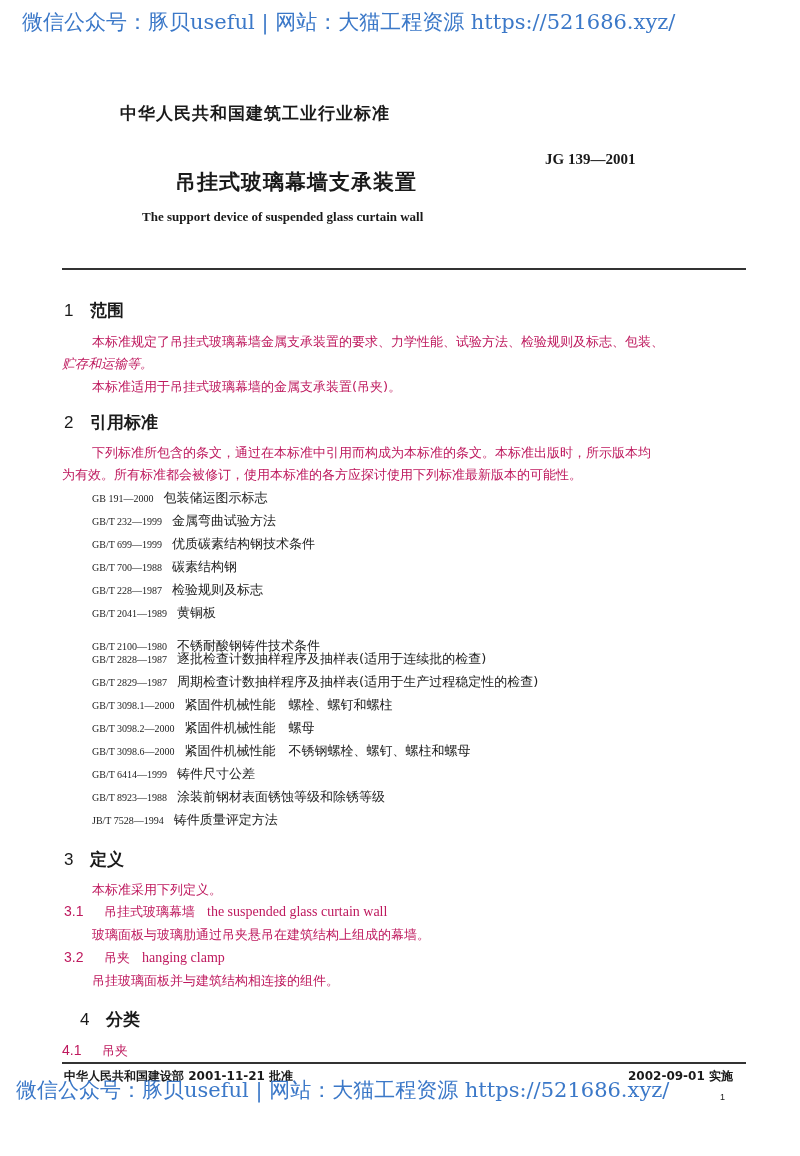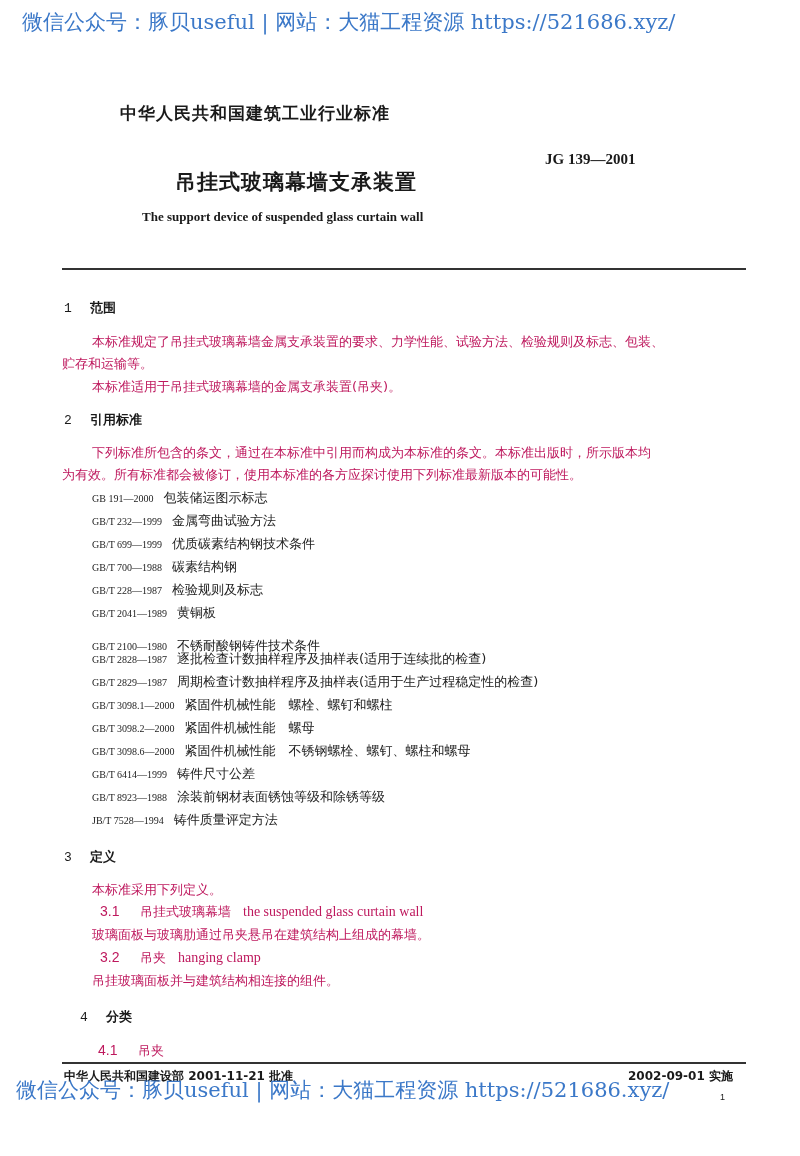--- a/index.html
+++ b/index.html
@@ -54,23 +54,23 @@
     }
     .rule {
       position: absolute;
       height: 1.5px;
       background: #333;
     }
     .rule-top { left: 62px; top: 268px; width: 684px; }
     .rule-bottom { left: 62px; top: 1062px; width: 684px; }
 
     .heading {
-      font-family: Liberation Mono, monospace;
+      font-family: Liberation Sans, sans-serif;
       font-weight: bold;
-      font-size: 13px;
+      font-size: 17px;
     }
     .heading .num { display: inline-block; width: 26px; font-weight: normal; }
     .body-text {
       font-family: "DejaVu Sans", "Liberation Sans", sans-serif;
       font-size: 13px;
       color: #be185d;
     }
     .ref-row {
       font-family: "DejaVu Sans", "Liberation Sans", sans-serif;
       font-size: 13px;
@@ -79,21 +79,20 @@
     .ref-code {
       font-family: "Liberation Serif", "DejaVu Serif", serif;
       font-size: 10px;
       margin-right: 10px;
     }
     .def-num {
       display: inline-block;
       width: 40px;
       font-family: "Liberation Sans", sans-serif;
       font-size: 14px;
-      margin-left: 36px;
     }
     .en-term {
       font-family: "Liberation Serif", "DejaVu Serif", serif;
       font-size: 14px;
       margin-left: 12px;
     }
     .footer-left {
       left: 64px; top: 1068px;
       font-family: "DejaVu Sans", "Liberation Sans", sans-serif;
       font-weight: bold;
@@ -119,21 +118,21 @@
 <div class="abs std-org">中华人民共和国建筑工业行业标准</div>
 <div class="abs std-code">JG 139—2001</div>
 <div class="abs doc-title">吊挂式玻璃幕墙支承装置</div>
 <div class="abs doc-subtitle">The support device of suspended glass curtain wall</div>
 <div class="rule rule-top"></div>
 
 <div class="abs heading" style="left:64px; top:299px;">
   <span class="num">1</span><span>范围</span>
 </div>
 <div class="abs body-text" style="left:92px; top:333px;">本标准规定了吊挂式玻璃幕墙金属支承装置的要求、力学性能、试验方法、检验规则及标志、包装、</div>
-<div class="abs body-text" style="left:62px; top:355px;">贮存和运输等。</div>
+<div class="abs body-text" style="left:62px; top:355px;font-style:italic;">贮存和运输等。</div>
 <div class="abs body-text" style="left:92px; top:378px;">本标准适用于吊挂式玻璃幕墙的金属支承装置(吊夹)。</div>
 
 <div class="abs heading" style="left:64px; top:411px;">
   <span class="num">2</span><span>引用标准</span>
 </div>
 <div class="abs body-text" style="left:92px; top:444px;">下列标准所包含的条文，通过在本标准中引用而构成为本标准的条文。本标准出版时，所示版本均</div>
 <div class="abs body-text" style="left:62px; top:466px;">为有效。所有标准都会被修订，使用本标准的各方应探讨使用下列标准最新版本的可能性。</div>
 
 <div class="abs ref-row" style="left:92px; top:489px;"><span class="ref-code">GB 191—2000</span><span>包装储运图示标志</span></div>
 <div class="abs ref-row" style="left:92px; top:512px;"><span class="ref-code">GB/T 232—1999</span><span>金属弯曲试验方法</span></div>

